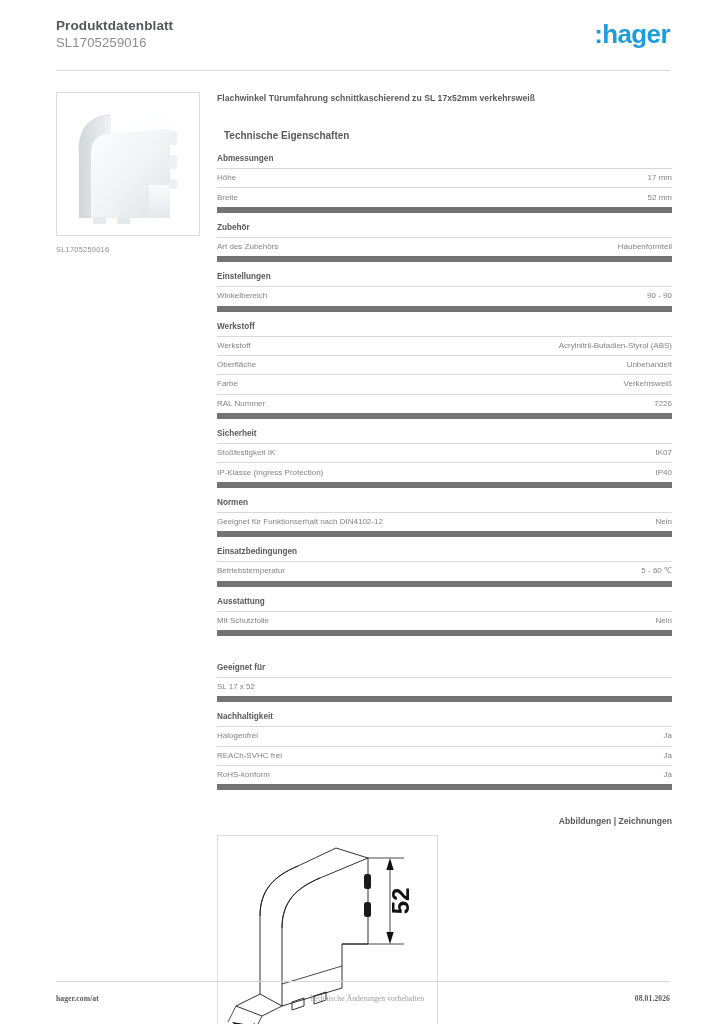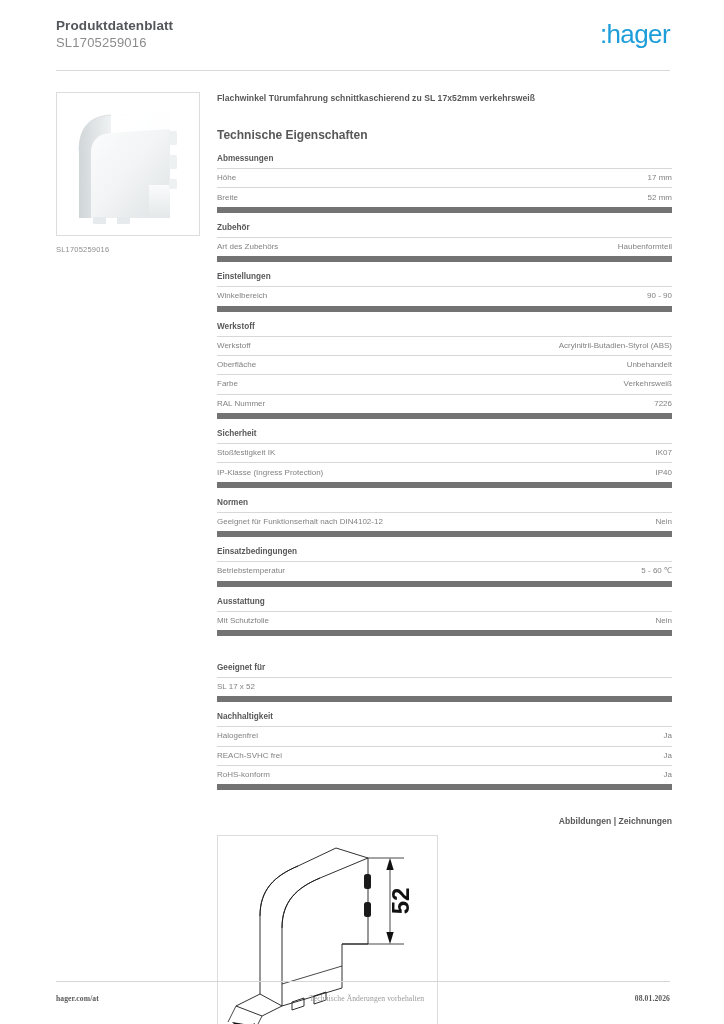--- a/index.html
+++ b/index.html
@@ -43,21 +43,21 @@
   }
   .doc-subtitle {
     font-size: 13px;
     font-weight: normal;
     color: #8c8c8e;
     line-height: 17px;
     letter-spacing: 0.2px;
   }
   .logo {
     font-size: 26px;
-    font-weight: normal;
+    font-weight: bold;
     color: #1d9dd9;
     letter-spacing: -0.6px;
     line-height: 28px;
     margin-top: 2px;
   }
   .header-rule {
     position: absolute;
     left: 56px;
     top: 70px;
     width: 614px;
@@ -97,24 +97,24 @@
   }
   .product-name {
     font-size: 8.6px;
     font-weight: bold;
     color: #58585a;
     letter-spacing: 0.05px;
     margin: 0 0 26px 0;
     line-height: 12px;
   }
   .section-title {
-    font-size: 12px;
-    font-weight: bold;
-    color: #58585a;
-    margin: 0 0 12px 0;
+    font-size: 10px;
+    font-weight: bold;
+    color: #58585a;
+    margin: 0 0 12px 7px;
     line-height: 11px;
   }
   .group {
     margin-bottom: 9px;
   }
   .group-heading {
     font-size: 8.2px;
     font-weight: bold;
     color: #58585a;
     padding-bottom: 4px;

